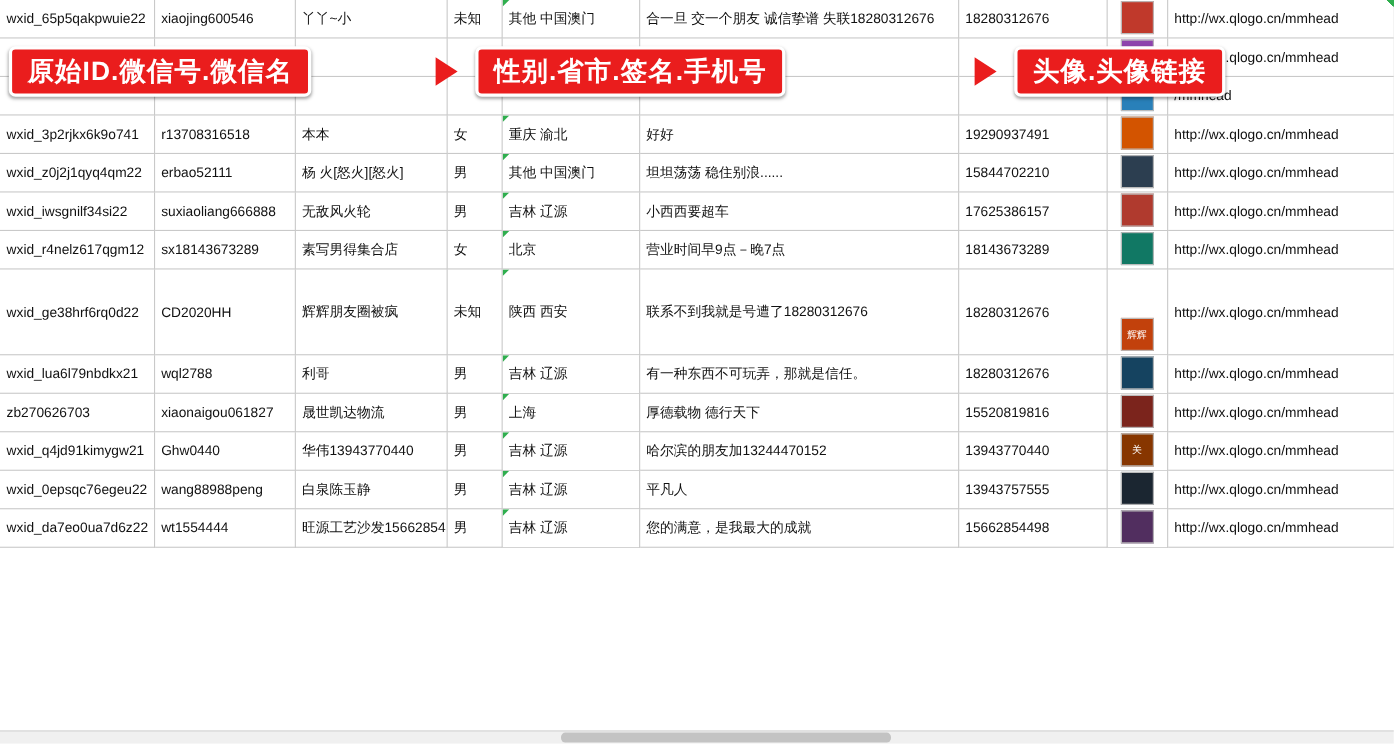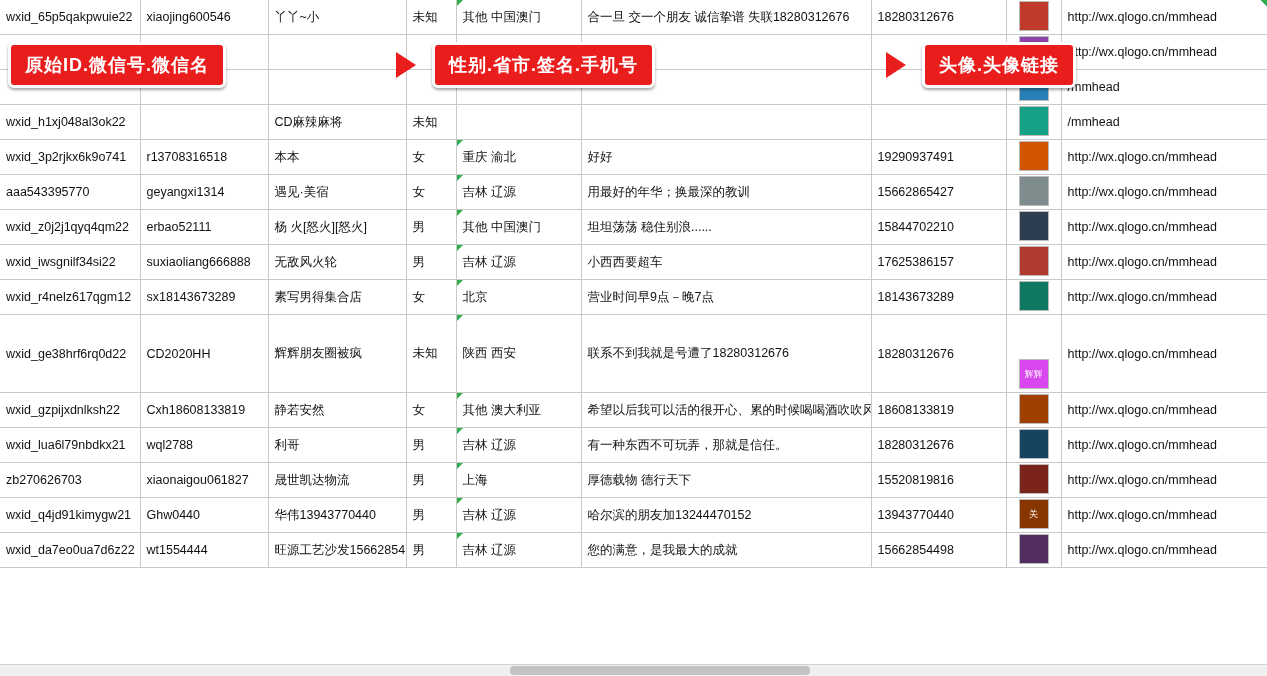--- a/index.html
+++ b/index.html
@@ -77,21 +77,21 @@
     border-bottom:6px solid transparent;
   }
 
   
   .callout{
     position:absolute;
     display:flex;align-items:center;justify-content:center;
     background:#ea1d1d;
     color:#fff;
     font-weight:bold;
-    font-size:18px;
+    font-size:24px;
     letter-spacing:1px;
     border:3px solid #ffffff;
     border-radius:6px;
     box-shadow:0 2px 3px rgba(0,0,0,.35);
     white-space:nowrap;
     padding:4px 14px;
     box-sizing:border-box;
   }
   #callout1{left:8px;top:42px;height:46px;}
   #callout2{left:432px;top:42px;height:46px;}
@@ -161,53 +161,31 @@
           <td class=""></td>
           <td class=""></td>
           <td class="cgender"></td>
           <td class=""></td>
           <td class=""></td>
           <td class="cphone"></td>
           <td class="cavatar"><span class="avatar" style="background: rgb(41, 128, 185);"></span></td>
           <td class="clink">/mmhead</td>
         </tr>
         <tr>
-          <td class="cid">wxid_h1xj048al3ok22</td>
-          <td class=""></td>
-          <td class="">CD麻辣麻将</td>
-          <td class="cgender">未知</td>
-          <td class=""></td>
-          <td class=""></td>
-          <td class="cphone"></td>
-          <td class="cavatar"><span class="avatar" style="background: rgb(22, 160, 133);"></span></td>
-          <td class="clink">/mmhead</td>
-        </tr>
-        <tr>
           <td class="cid">wxid_3p2rjkx6k9o741</td>
           <td class="">r13708316518</td>
           <td class="">本本</td>
           <td class="cgender">女</td>
           <td class="mark">重庆 渝北</td>
           <td class="">好好</td>
           <td class="cphone mark-r">19290937491</td>
           <td class="cavatar"><span class="avatar" style="background: rgb(211, 84, 0);"></span></td>
           <td class="clink">http://wx.qlogo.cn/mmhead</td>
         </tr>
         <tr>
-          <td class="cid">aaa543395770</td>
-          <td class="">geyangxi1314</td>
-          <td class="">遇见·美宿</td>
-          <td class="cgender">女</td>
-          <td class="mark">吉林 辽源</td>
-          <td class="">用最好的年华；换最深的教训</td>
-          <td class="cphone mark-r">15662865427</td>
-          <td class="cavatar"><span class="avatar" style="background: rgb(127, 140, 141);"></span></td>
-          <td class="clink">http://wx.qlogo.cn/mmhead</td>
-        </tr>
-        <tr>
           <td class="cid">wxid_z0j2j1qyq4qm22</td>
           <td class="">erbao52111</td>
           <td class="">杨 火[怒火][怒火]</td>
           <td class="cgender">男</td>
           <td class="mark">其他 中国澳门</td>
           <td class="">坦坦荡荡 稳住别浪......</td>
           <td class="cphone mark-r">15844702210</td>
           <td class="cavatar"><span class="avatar" style="background: rgb(44, 62, 80);"></span></td>
           <td class="clink">http://wx.qlogo.cn/mmhead</td>
         </tr>
@@ -234,32 +212,21 @@
           <td class="clink">http://wx.qlogo.cn/mmhead</td>
         </tr>
         <tr>
           <td class="cid">wxid_ge38hrf6rq0d22</td>
           <td class="">CD2020HH</td>
           <td class="">辉辉朋友圈被疯</td>
           <td class="cgender">未知</td>
           <td class="mark">陕西 西安</td>
           <td class="">联系不到我就是号遭了18280312676</td>
           <td class="cphone mark-r">18280312676</td>
-          <td class="cavatar"><span class="avatar" style="background: #d946ef; margin-top: 44px;">辉辉</span></td>
-          <td class="clink">http://wx.qlogo.cn/mmhead</td>
-        </tr>
-        <tr>
-          <td class="cid">wxid_gzpijxdnlksh22</td>
-          <td class="">Cxh18608133819</td>
-          <td class="">静若安然</td>
-          <td class="cgender">女</td>
-          <td class="mark">其他 澳大利亚</td>
-          <td class="">希望以后我可以活的很开心、累的时候喝喝酒吹吹风</td>
-          <td class="cphone mark-r">18608133819</td>
-          <td class="cavatar"><span class="avatar" style="background: rgb(160, 64, 0);"></span></td>
+          <td class="cavatar"><span class="avatar" style="background: #c2410c; margin-top: 44px;">辉辉</span></td>
           <td class="clink">http://wx.qlogo.cn/mmhead</td>
         </tr>
         <tr>
           <td class="cid">wxid_lua6l79nbdkx21</td>
           <td class="">wql2788</td>
           <td class="">利哥</td>
           <td class="cgender">男</td>
           <td class="mark">吉林 辽源</td>
           <td class="">有一种东西不可玩弄，那就是信任。</td>
           <td class="cphone mark-r">18280312676</td>
@@ -279,20 +246,31 @@
         </tr>
         <tr>
           <td class="cid">wxid_q4jd91kimygw21</td>
           <td class="">Ghw0440</td>
           <td class="">华伟13943770440</td>
           <td class="cgender">男</td>
           <td class="mark">吉林 辽源</td>
           <td class="">哈尔滨的朋友加13244470152</td>
           <td class="cphone mark-r">13943770440</td>
           <td class="cavatar"><span class="avatar" style="background: rgb(135, 54, 0);">关</span></td>
+          <td class="clink">http://wx.qlogo.cn/mmhead</td>
+        </tr>
+        <tr>
+          <td class="cid">wxid_0epsqc76egeu22</td>
+          <td class="">wang88988peng</td>
+          <td class="">白泉陈玉静</td>
+          <td class="cgender">男</td>
+          <td class="mark">吉林 辽源</td>
+          <td class="">平凡人</td>
+          <td class="cphone mark-r">13943757555</td>
+          <td class="cavatar"><span class="avatar" style="background: rgb(27, 38, 49);"></span></td>
           <td class="clink">http://wx.qlogo.cn/mmhead</td>
         </tr>
         <tr>
           <td class="cid">wxid_da7eo0ua7d6z22</td>
           <td class="">wt1554444</td>
           <td class="">旺源工艺沙发15662854</td>
           <td class="cgender">男</td>
           <td class="mark">吉林 辽源</td>
           <td class="">您的满意，是我最大的成就</td>
           <td class="cphone mark-r">15662854498</td>

